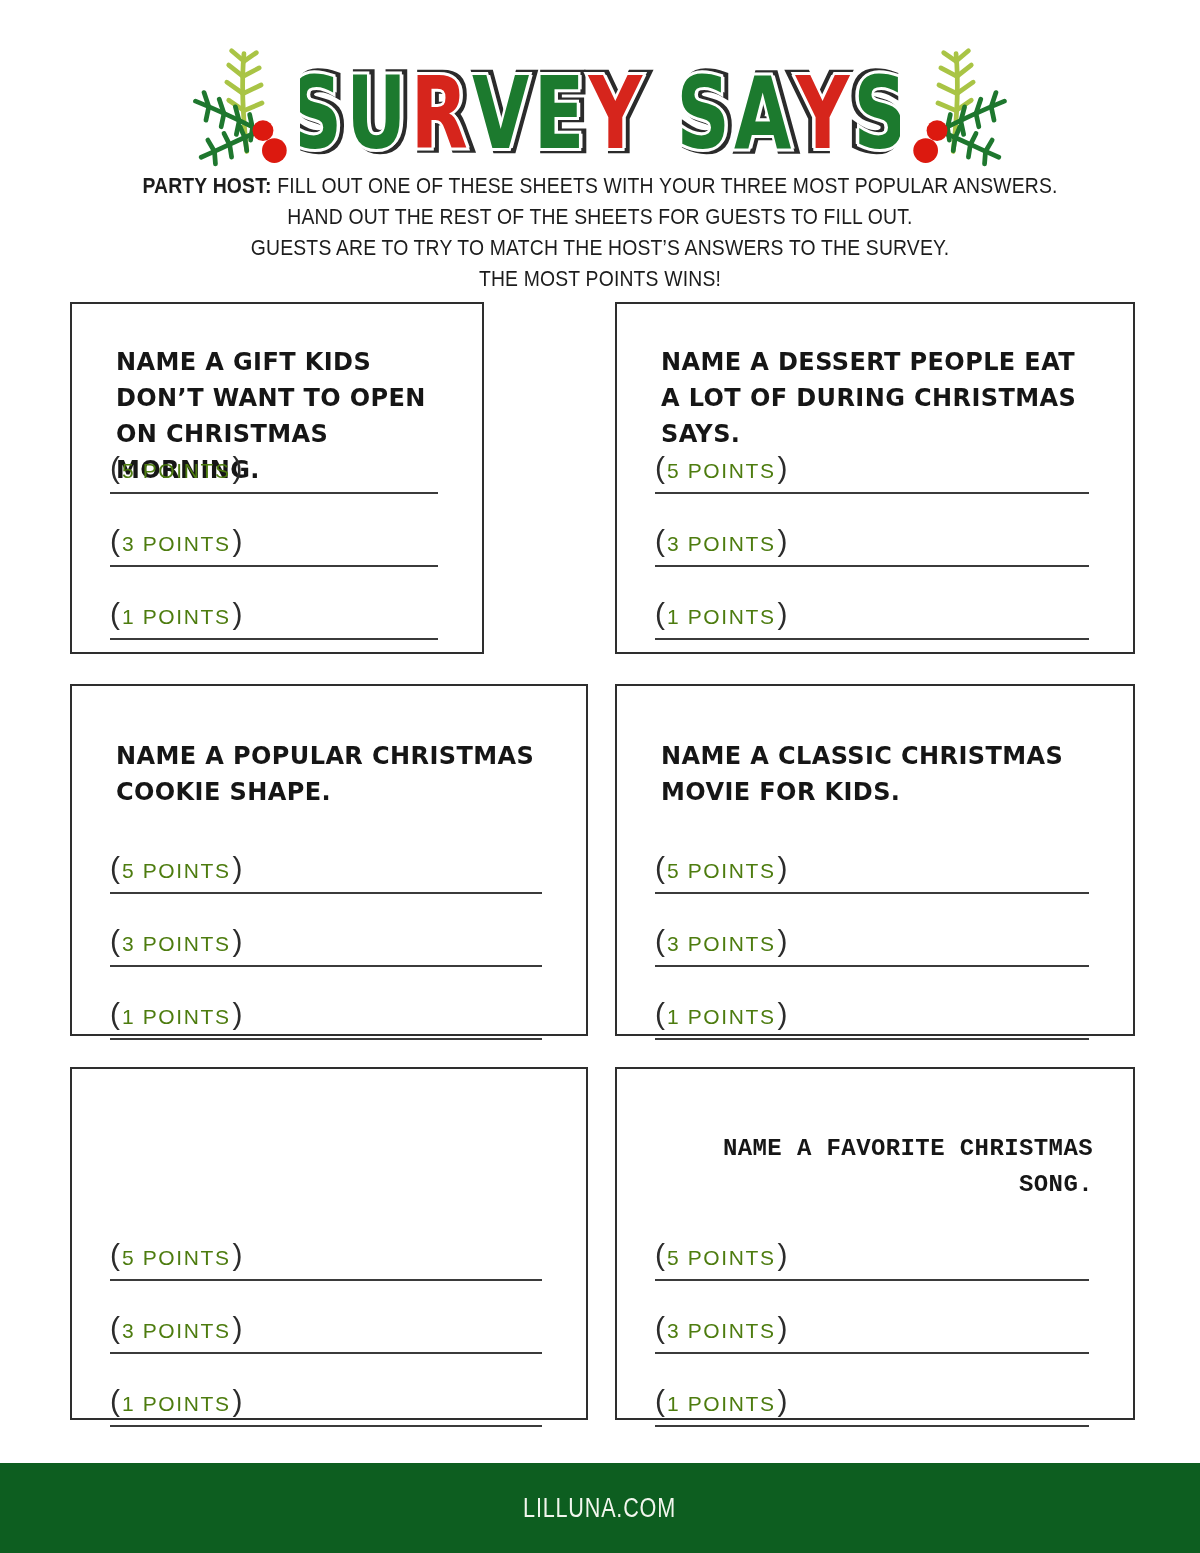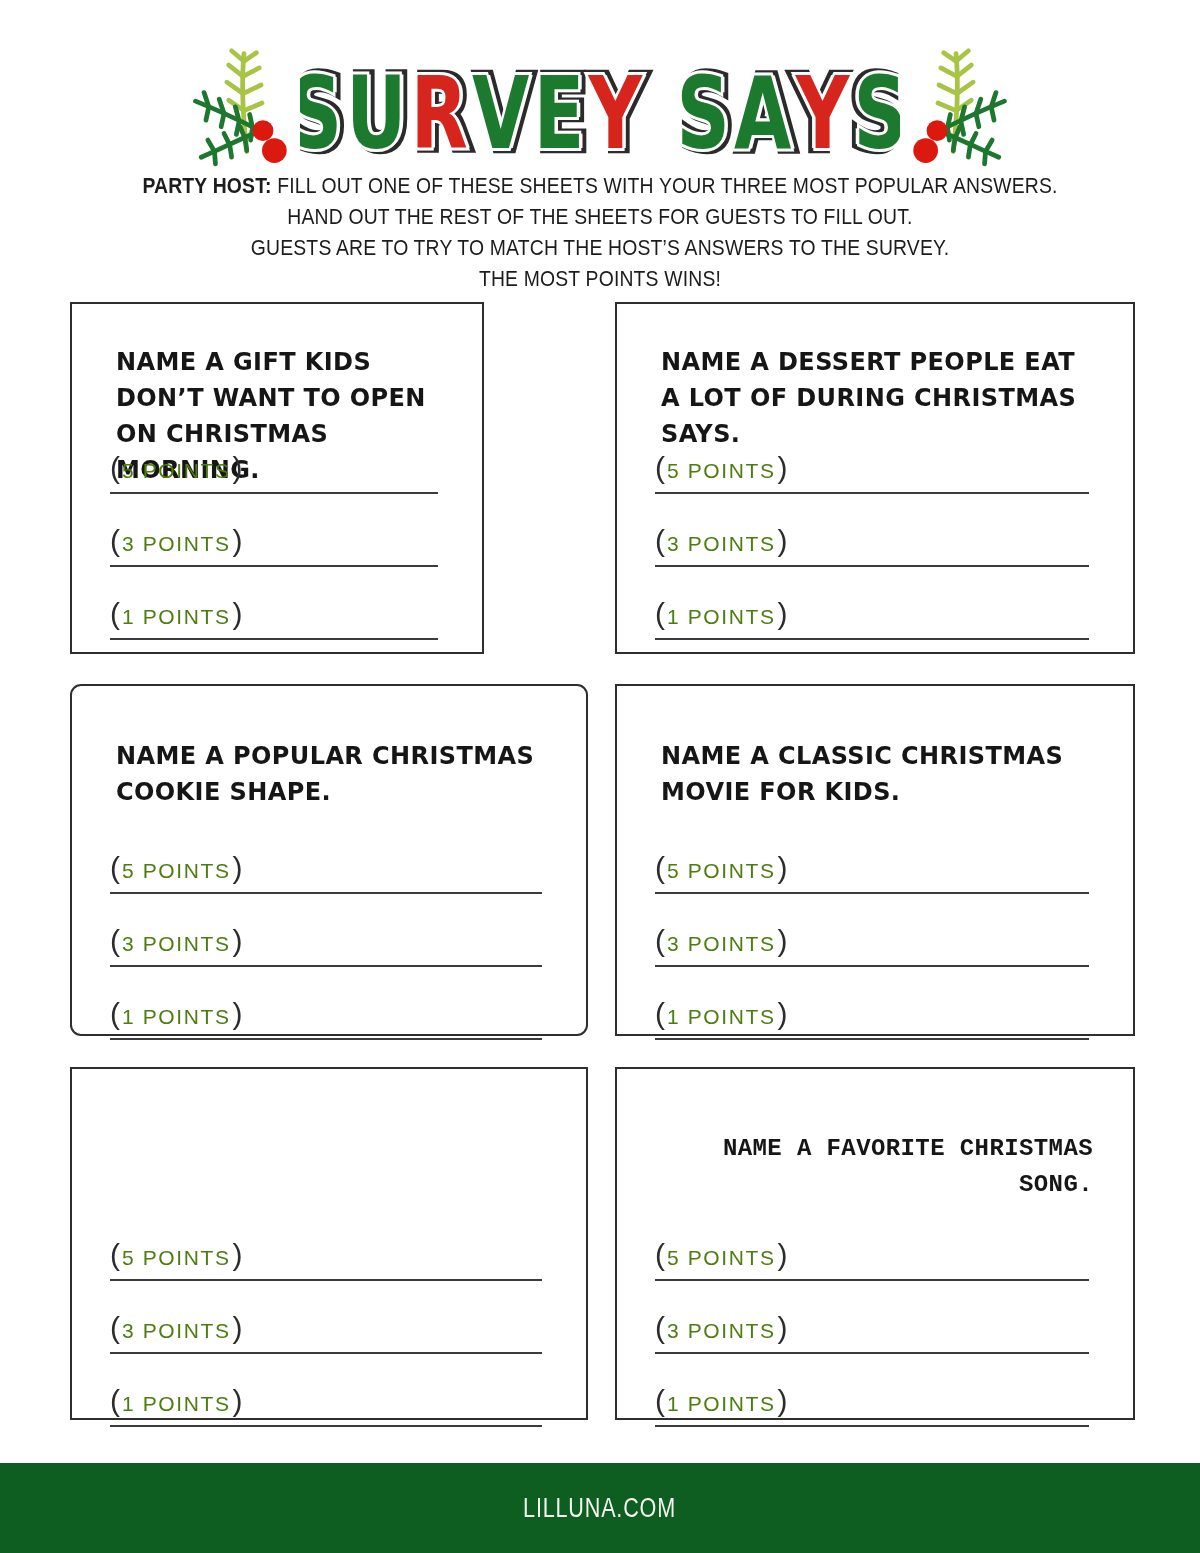--- a/index.html
+++ b/index.html
@@ -26,21 +26,21 @@
   }
   .instructions b { font-weight:700; }
 
   
   .card {
     position:absolute; box-sizing:border-box;
     border:2px solid #2e2e2e; background:#ffffff;
   }
   .card.c1 { left:70px;  top:302px;  width:414px; height:352px; }
   .card.c2 { left:615px; top:302px;  width:520px; height:352px; }
-  .card.c3 { left:70px;  top:684px;  width:518px; height:352px;border-radius:11px; }
+  .card.c3 { left:70px;  top:684px;  width:518px; height:352px; }
   .card.c4 { left:615px; top:684px;  width:520px; height:352px; }
   .card.c5 { left:70px;  top:1067px; width:518px; height:353px; }
   .card.c6 { left:615px; top:1067px; width:520px; height:353px; }
 
   .question {
     margin:0; padding:0 40px 0 44px;
     font-family:"DejaVu Sans", sans-serif;
     font-weight:bold; font-size:24px; line-height:36px;
     letter-spacing:.4px; color:#161616;
   }

